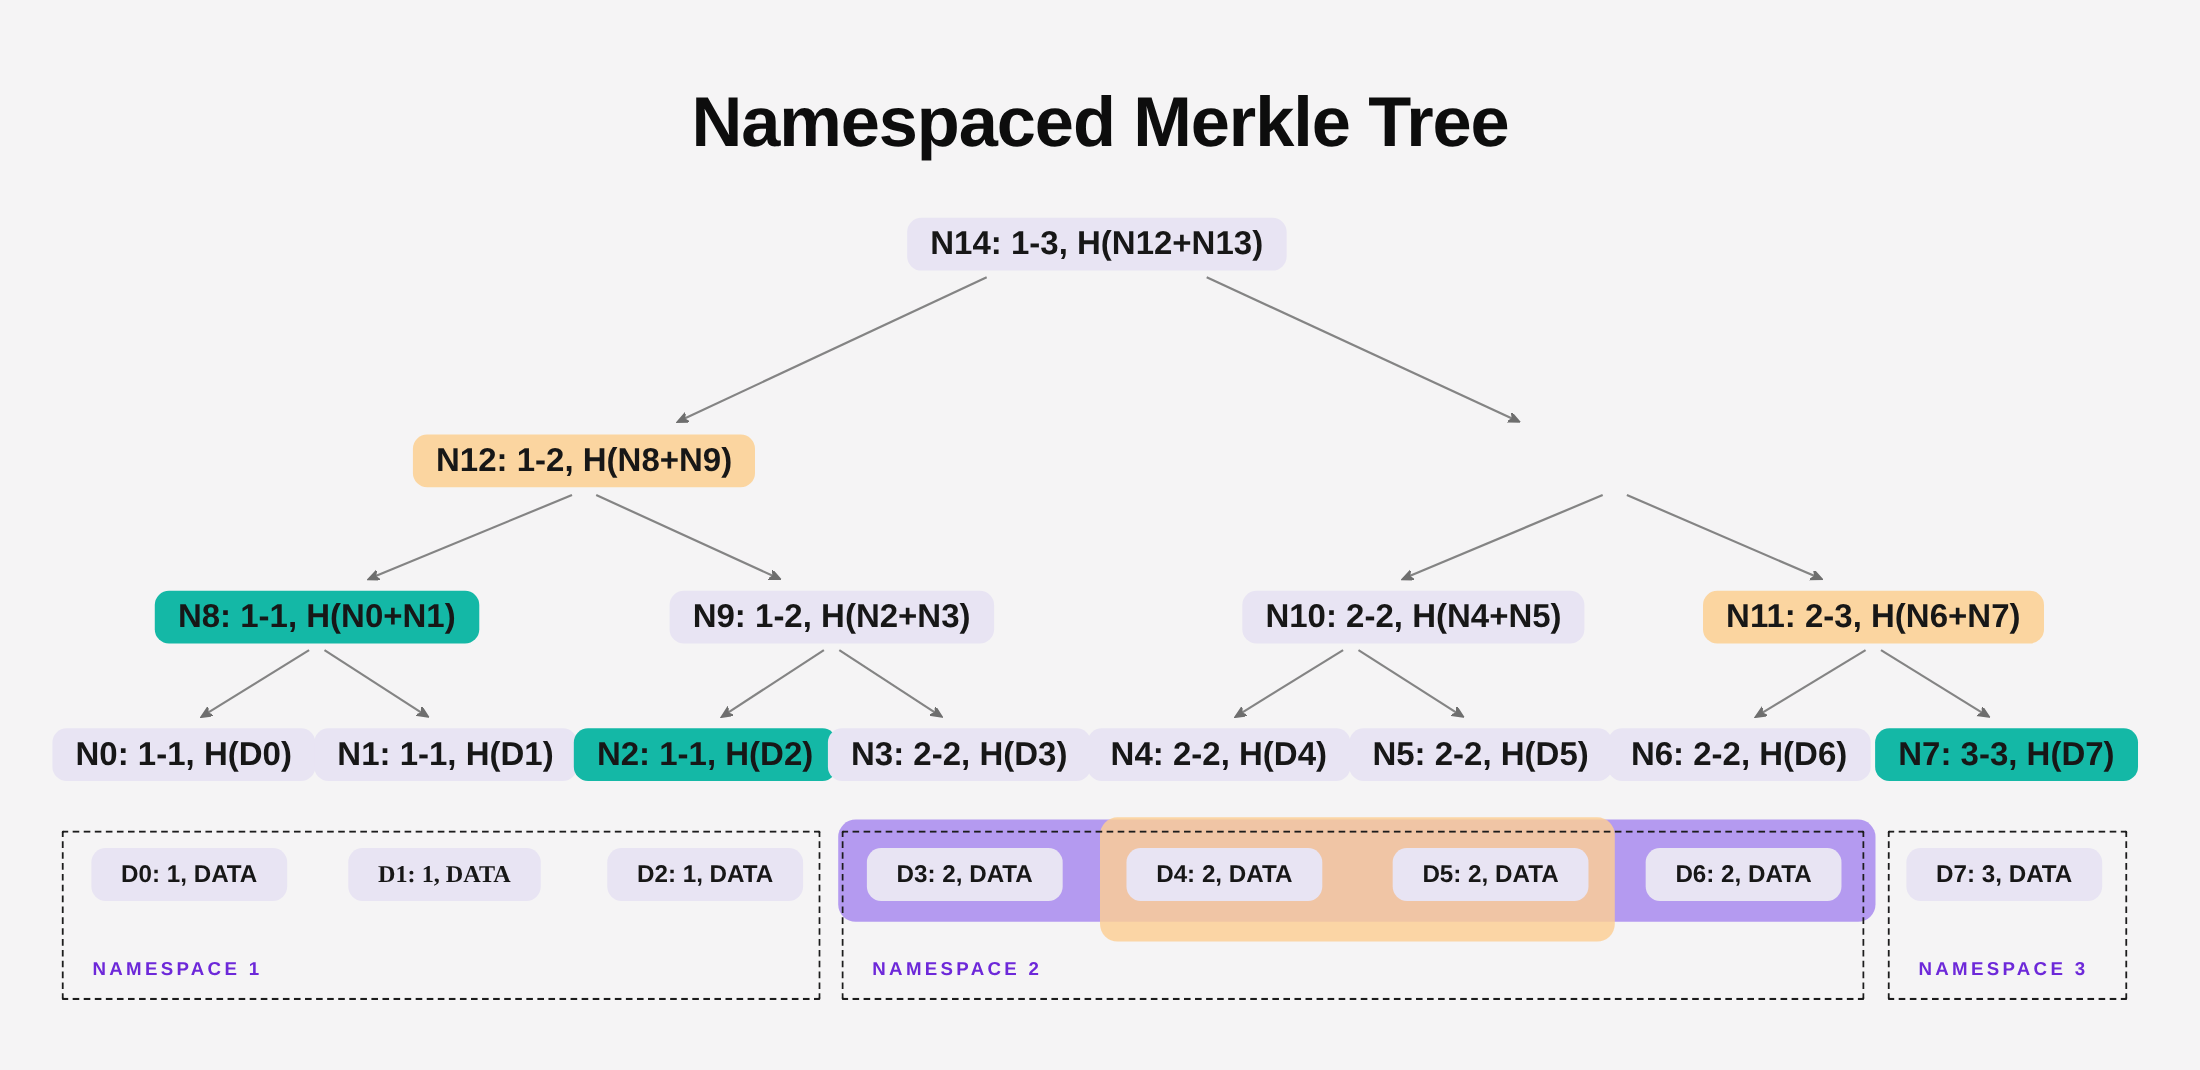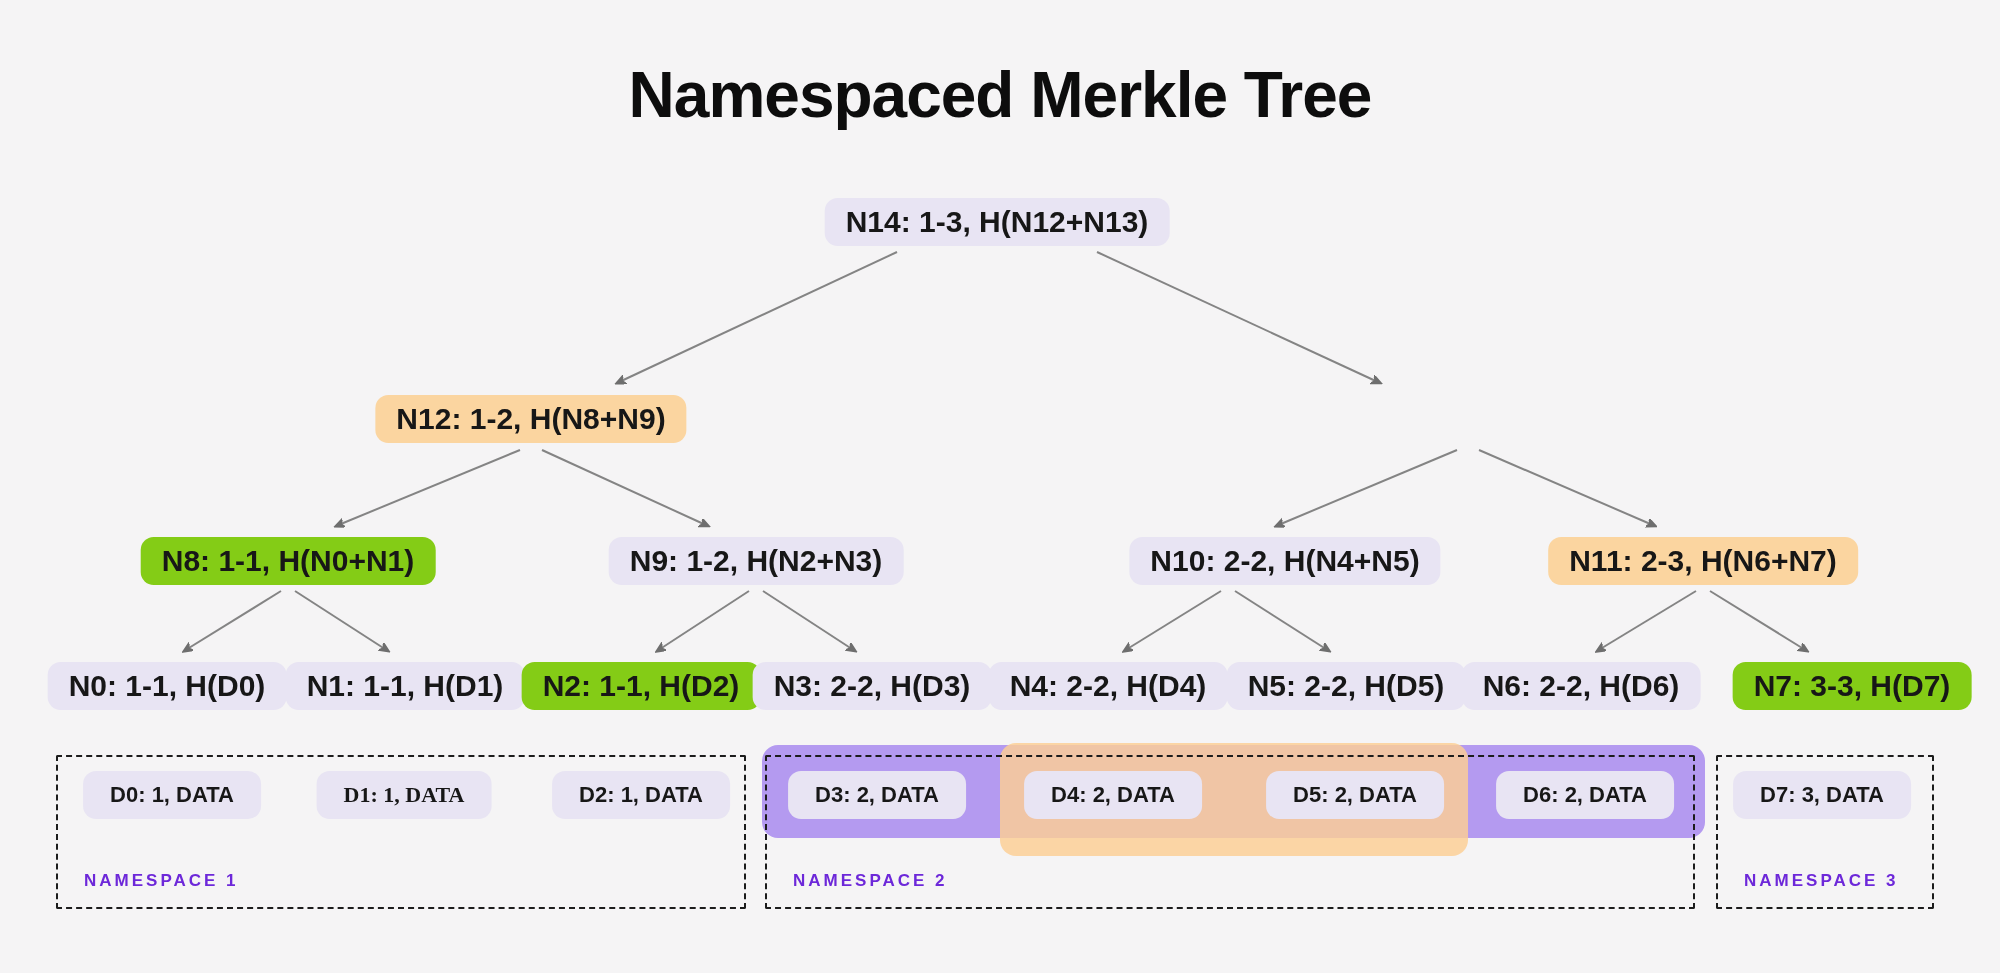--- a/index.html
+++ b/index.html
@@ -10,21 +10,21 @@
   }
   .canvas {
     position: relative;
     width: 2000px;
     height: 973px;
     background: #f5f4f5;
     overflow: hidden;
   }
   .page-title {
     position: absolute;
-    top: 58px;
+    top: 74px;
     left: 0;
     width: 100%;
     margin: 0;
     text-align: center;
     font-size: 64px;
     font-weight: 700;
     letter-spacing: -1px;
     color: #0d0d0d;
   }
   .edges {
@@ -54,21 +54,21 @@
     line-height: 48px;
     padding: 0 27px;
     border-radius: 13px;
     font-size: 22px;
     font-weight: 700;
     color: #171717;
     white-space: nowrap;
     z-index: 4;
   }
   .v-default { background: #e8e4f3; }
-  .v-purple  { background: #84cc16; text-align: right; }
+  .v-purple  { background: #14b8a6; text-align: right; }
   .v-orange  { background: #fbd5a0; }
   .band {
     position: absolute;
     border-radius: 16px;
   }
   .band-purple {
     left: 762px;
     top: 745px;
     width: 943px;
     height: 93px;
@@ -157,21 +157,21 @@
   <div class="node v-default" style="left:756px;  top:537px;">N9: 1-2, H(N2+N3)</div>
   <div class="node v-default" style="left:1285px; top:537px;">N10: 2-2, H(N4+N5)</div>
   <div class="node v-orange" style="left:1703px; top:537px;">N11: 2-3, H(N6+N7)</div>
   <div class="node v-default" style="left:167px;  top:662px;">N0: 1-1, H(D0)</div>
   <div class="node v-default" style="left:405px;  top:662px;padding-left:21px;">N1: 1-1, H(D1)</div>
   <div class="node v-purple" style="left:641px;  top:662px;">N2: 1-1, H(D2)</div>
   <div class="node v-default" style="left:872px;  top:662px;">N3: 2-2, H(D3)</div>
   <div class="node v-default" style="left:1108px; top:662px;">N4: 2-2, H(D4)</div>
   <div class="node v-default" style="left:1346px; top:662px;">N5: 2-2, H(D5)</div>
   <div class="node v-default" style="left:1581px; top:662px;">N6: 2-2, H(D6)</div>
-  <div class="node v-purple" style="left:1824px; top:662px;margin-left:28px;">N7: 3-3, H(D7)</div>
+  <div class="node v-purple" style="left:1824px; top:662px;">N7: 3-3, H(D7)</div>
 
   <div class="leafdata v-default" style="left:172px;">D0: 1, DATA</div>
   <div class="leafdata v-default" style="left:404px;font-family:Liberation Serif, serif;">D1: 1, DATA</div>
   <div class="leafdata v-default" style="left:641px;">D2: 1, DATA</div>
   <div class="leafdata v-default" style="left:877px;">D3: 2, DATA</div>
   <div class="leafdata v-default" style="left:1113px;">D4: 2, DATA</div>
   <div class="leafdata v-default" style="left:1355px;">D5: 2, DATA</div>
   <div class="leafdata v-default" style="left:1585px;">D6: 2, DATA</div>
   <div class="leafdata v-default" style="left:1822px;">D7: 3, DATA</div>
 

